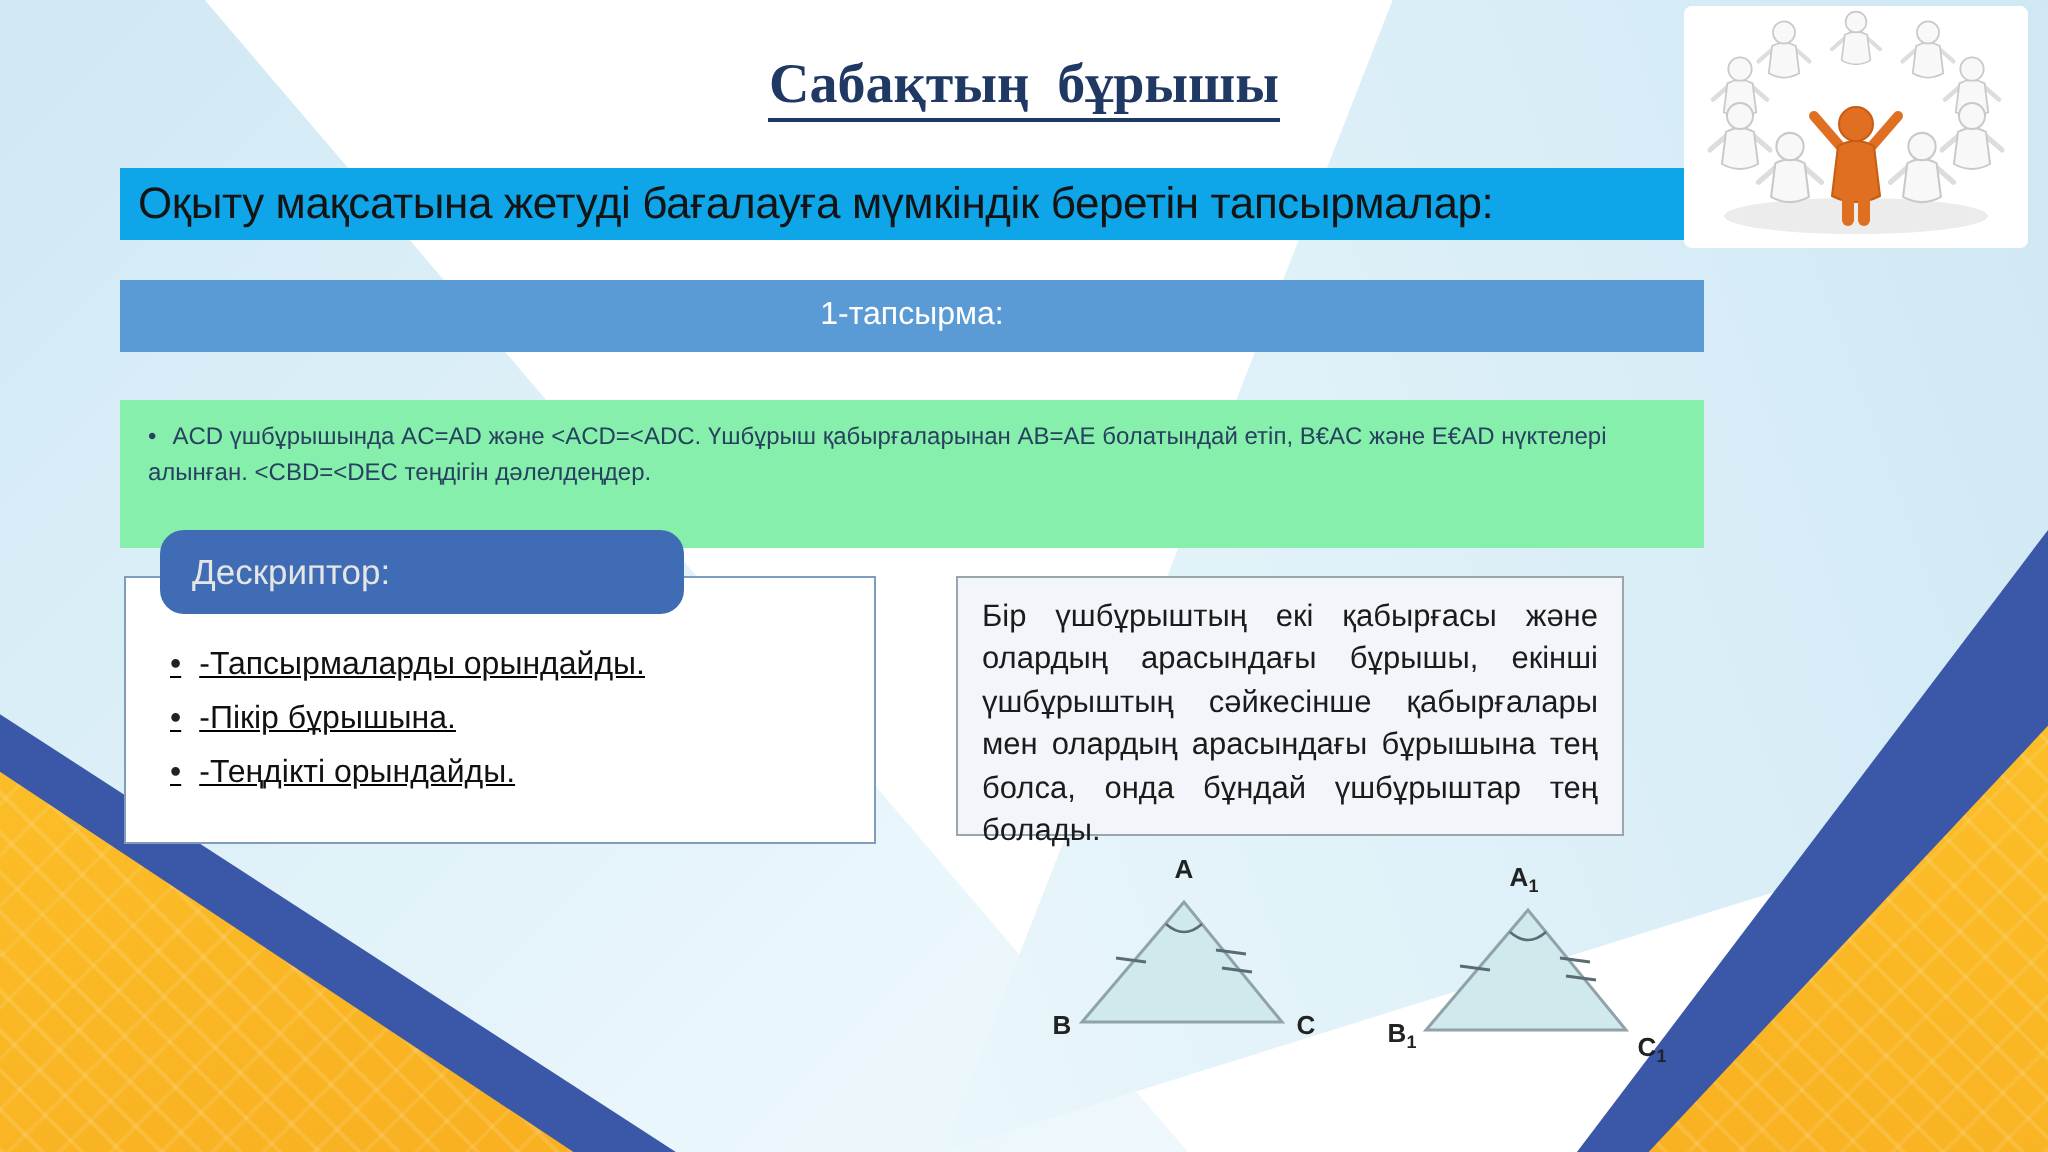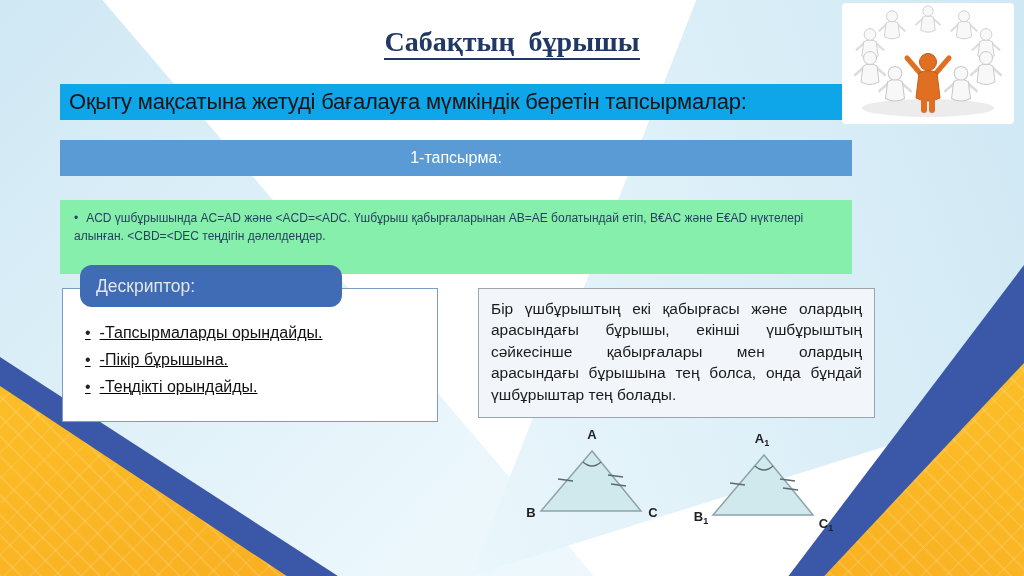--- a/index.html
+++ b/index.html
@@ -88,21 +88,21 @@
   .descriptor-panel li::before { content:"•"; margin-right:9px; color:#222; }
 
   .descriptor-pill {
     position:absolute; left:80px; top:265px; width:262px; height:42px;
     background:#3f6cb5; border-radius:12px; z-index:4;
     color:#e5e5e5; font-size:17.5px;
     display:flex; align-items:center; padding-left:16px;
   }
 
   .theorem-box {
-    position:absolute; left:478px; top:288px; width:397px; height:130px;
+    position:absolute; left:478px; top:288px; width:334px; height:130px;
     background:#f2f6fa; border:1px solid #9aa5ad; z-index:3;
     padding:9px 12px; font-size:15.5px; line-height:1.38;
     color:#1b1b1b; text-align:justify;
   }
 
   .figures { position:absolute; left:505px; top:424px; z-index:3; }
   .figures text { font-size:13px; font-weight:600; fill:#222; font-family:"Liberation Sans",sans-serif; }
   .figures tspan.sub { font-size:9px; }
   .tri { fill:#cfe9ec; stroke:#8fa3a8; stroke-width:1.5; }
   .tick { stroke:#5a6b73; stroke-width:1.6; }

